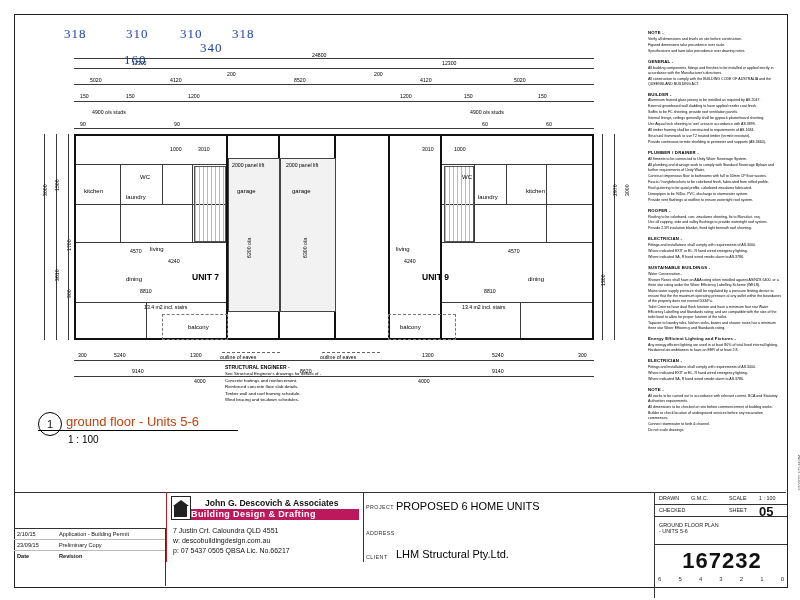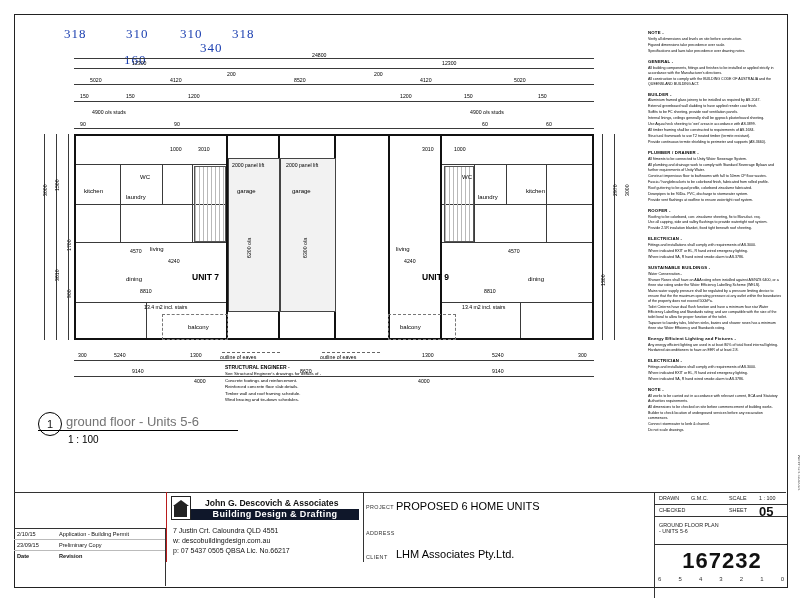--- a/index.html
+++ b/index.html
@@ -20,21 +20,21 @@
   .dimtxt{position:absolute;font-size:5.2px;color:#000;font-family:"Liberation Sans",sans-serif;white-space:nowrap;}
   .dimtxt.v{transform-origin:0 0;transform:rotate(-90deg);}
   .room{position:absolute;font-size:6px;color:#000;white-space:nowrap;}
   .roombig{position:absolute;font-size:8.5px;font-weight:bold;color:#000;white-space:nowrap;}
   .hatch{position:absolute;background-image:repeating-linear-gradient(90deg,#b9b9b9 0 1px,transparent 1px 4px);}
   .lightfill{position:absolute;background:#f2f2f2;border:1px solid #444;}
   .dash{position:absolute;border-top:1px dashed #666;}
   .dashbox{position:absolute;border:1px dashed #777;}
 
   
-  .plantitle{position:absolute;left:44px;top:368px;font-size:13px;color:#737373;}
+  .plantitle{position:absolute;left:44px;top:368px;font-size:13px;color:#c2410c;}
   .planscale{position:absolute;left:46px;top:388px;font-size:10px;color:#000;}
   .circnum{position:absolute;left:16px;top:366px;width:22px;height:22px;border:1px solid #000;border-radius:50%;font-size:11px;text-align:center;line-height:22px;}
 
   
   .notes{position:absolute;left:648px;top:30px;width:134px;height:450px;font-size:3.6px;line-height:1.38;color:#000;}
   .notes h4{margin:5px 0 1px 0;font-size:4.3px;font-weight:bold;letter-spacing:.2px;}
   .notes p{margin:0 0 1px 0;}
   .notes .first{margin-top:0;}
   .vdate{position:absolute;right:2px;top:455px;font-size:3.6px;transform-origin:100% 0;transform:rotate(-90deg);white-space:nowrap;color:#333;}
 
@@ -44,21 +44,21 @@
 
   
   .tb{position:absolute;left:14px;top:492px;width:772px;height:94px;border-top:1px solid #222;}
   .tbcell{position:absolute;box-sizing:border-box;}
   .rev{left:14px;top:528px;width:152px;height:58px;border-top:1px solid #333;border-right:1px solid #333;}
   .revrow{display:flex;font-size:5.6px;border-bottom:1px solid #bbb;padding:2px 3px;}
   .revrow span:first-child{width:42px;}
   .revhead{font-weight:bold;border-bottom:none;}
   .logobox{position:absolute;left:166px;top:492px;width:196px;height:70px;border-left:1px solid #b91c1c;border-right:1px solid #333;}
   .logoname{position:absolute;left:38px;top:6px;font-size:8.6px;font-weight:bold;color:#111;}
-  .logosub{position:absolute;left:24px;top:17px;width:168px;height:11px;background:#0f172a;color:#fff;font-size:9px;font-weight:bold;text-align:center;line-height:11px;letter-spacing:.4px;}
+  .logosub{position:absolute;left:24px;top:17px;width:168px;height:11px;background:#be185d;color:#fff;font-size:9px;font-weight:bold;text-align:left;line-height:11px;letter-spacing:.4px;}
   .logoaddr{position:absolute;left:6px;top:34px;font-size:7px;line-height:1.45;color:#111;}
   .projbox{position:absolute;left:362px;top:492px;width:292px;height:94px;}
   .plabel{position:absolute;font-size:5.4px;color:#333;letter-spacing:.4px;}
   .pval{position:absolute;font-size:11px;color:#000;}
   .metabox{position:absolute;left:654px;top:492px;width:132px;height:106px;border-left:1px solid #333;}
   .mrow{position:absolute;font-size:5.4px;color:#222;}
   .mbig{position:absolute;font-size:13px;font-weight:bold;}
   .jobno{position:absolute;left:660px;top:548px;width:124px;text-align:center;font-size:22px;font-weight:bold;letter-spacing:1px;}
   .ticks{position:absolute;left:658px;top:576px;width:126px;font-size:6px;display:flex;justify-content:space-between;color:#333;}
   .sep{position:absolute;background:#333;height:1px;}
@@ -327,21 +327,21 @@
       <div>w: descobuildingdesign.com.au</div>
       <div>p: 07 5437 0505    QBSA Lic. No.66217</div>
     </div>
   </div>
 
   <div class="projbox">
     <div class="plabel" style="left:4px;top:12px;">PROJECT</div>
     <div class="pval" style="left:34px;top:8px;">PROPOSED 6 HOME UNITS</div>
     <div class="plabel" style="left:4px;top:38px;">ADDRESS</div>
     <div class="plabel" style="left:4px;top:62px;">CLIENT</div>
-    <div class="pval" style="left:34px;top:56px;">LHM Associates Pty.Ltd.</div>
+    <div class="pval" style="left:34px;top:56px;">LHM Structural Pty.Ltd.</div>
   </div>
 
   <div class="metabox">
     <div class="sep" style="left:0px;top:12px;width:132px;"></div>
     <div class="sep" style="left:0px;top:24px;width:132px;"></div>
     <div class="sep" style="left:0px;top:52px;width:132px;"></div>
     <div class="mrow" style="left:4px;top:3px;">DRAWN</div>
     <div class="mrow" style="left:36px;top:3px;">G.M.C.</div>
     <div class="mrow" style="left:74px;top:3px;">SCALE</div>
     <div class="mrow" style="left:104px;top:3px;">1 : 100</div>

